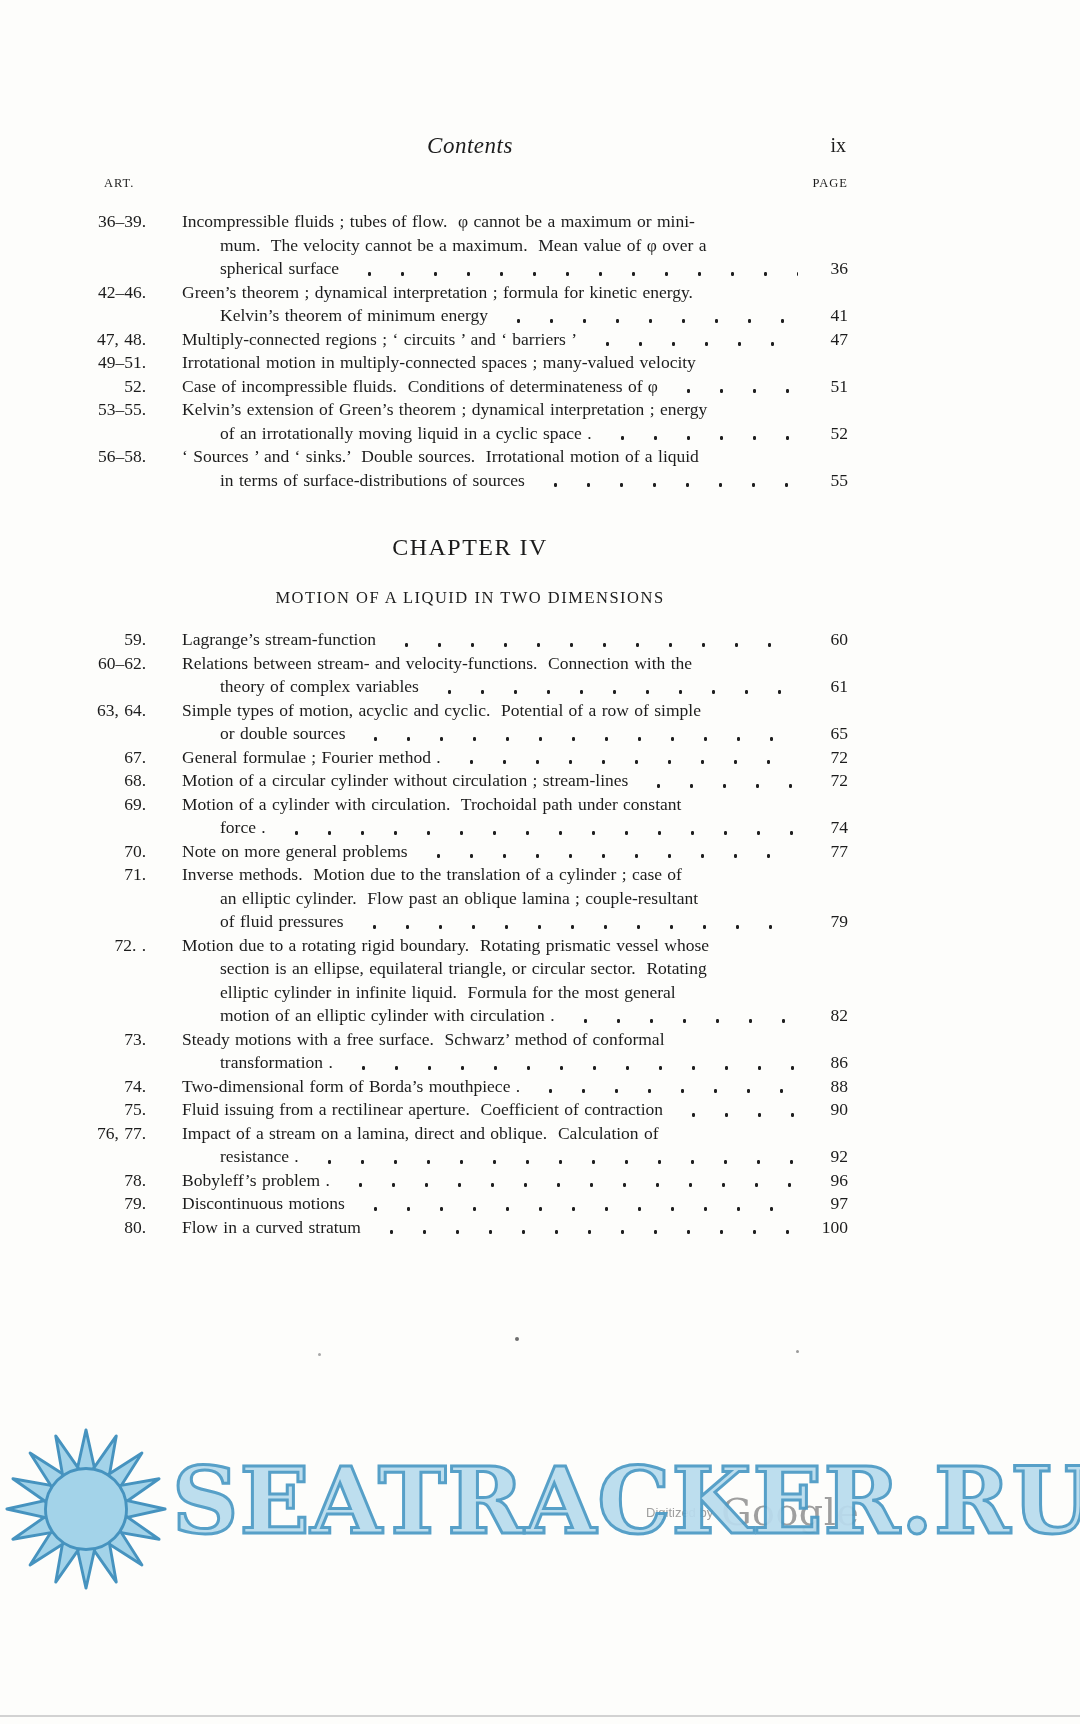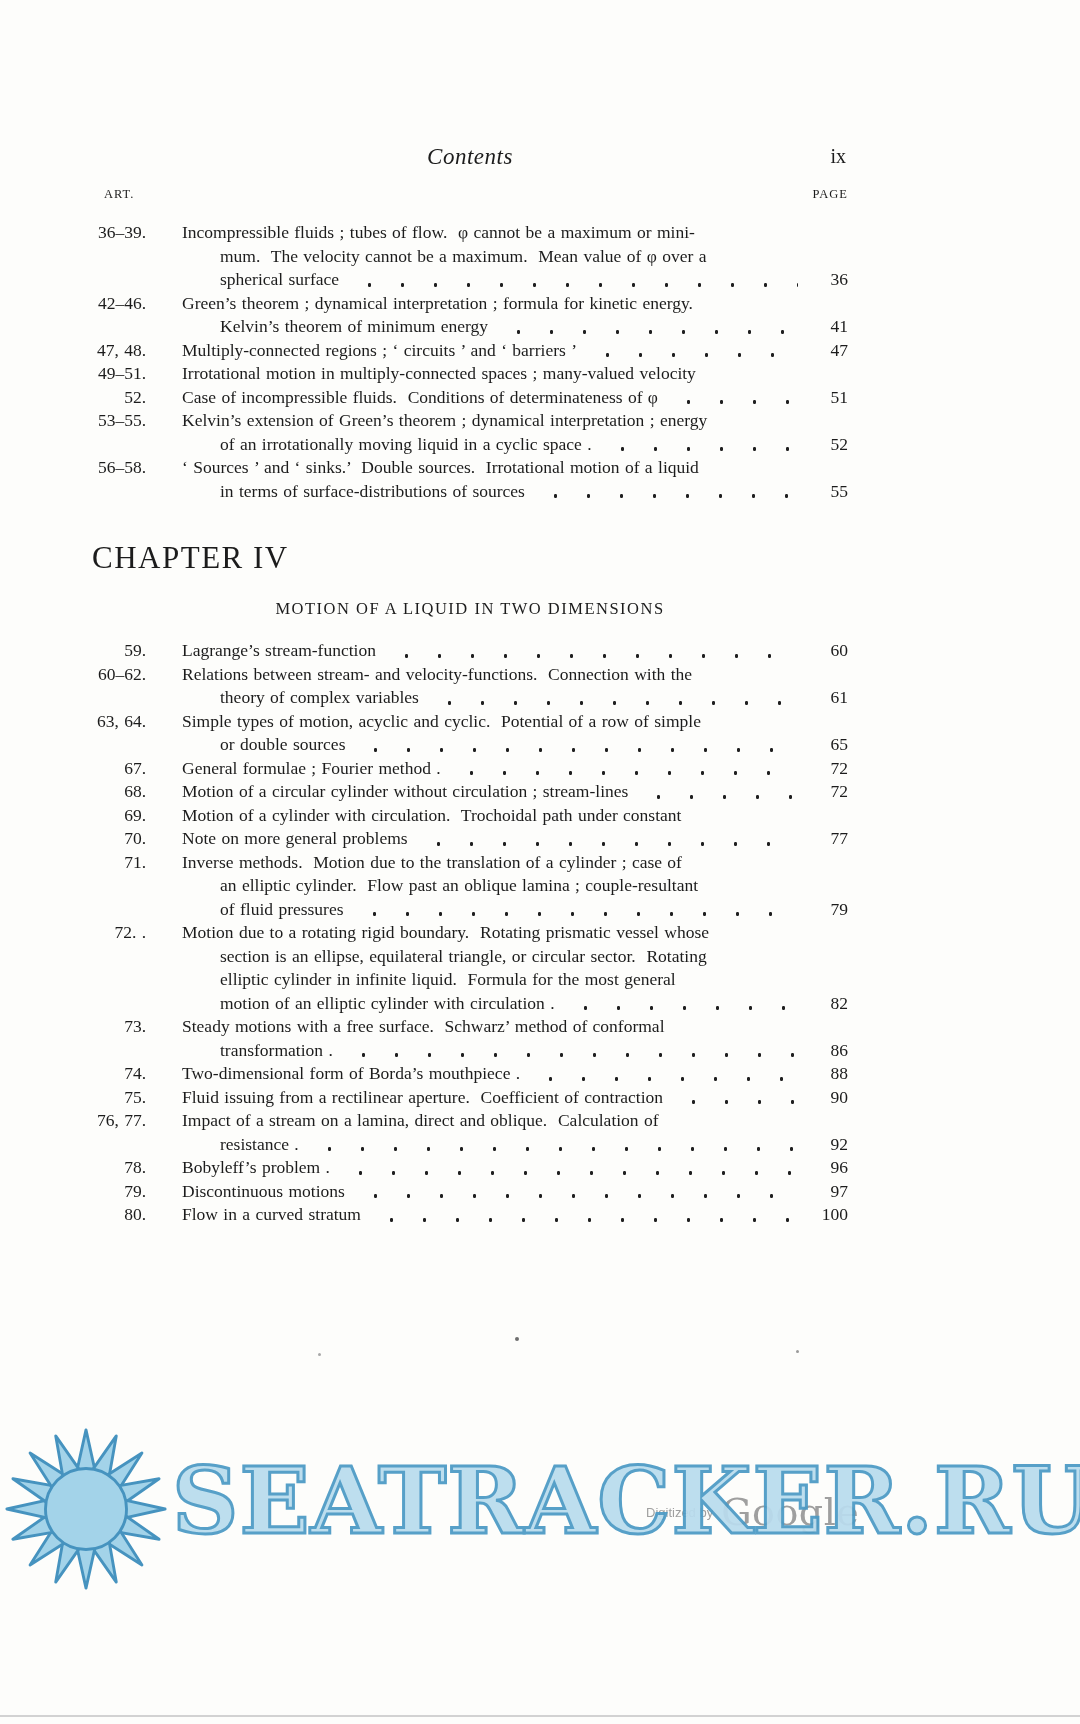--- a/index.html
+++ b/index.html
@@ -9,21 +9,21 @@
     height: 1724px;
     background: #fdfdfb;
     font-family: "Liberation Serif", "DejaVu Serif", serif;
     color: #1c1c1c;
     overflow: hidden;
   }
   .toc { position: absolute; left: 92px; top: 128px; width: 756px; }
 
   .toc-head { position: relative; }
   .running-title {
-    margin: 15px; font-size: 23px; font-weight: normal; font-style: italic;
+    margin: 4px; font-size: 23px; font-weight: normal; font-style: italic;
     text-align: center; line-height: 28px; letter-spacing: 0.5px;
   }
   .folio { position: absolute; right: 2px; top: 2px; font-size: 20px; }
 
   .col-heads {
     display: flex; justify-content: space-between;
     margin-top: 16px; font-size: 12.5px; letter-spacing: 1px; line-height: 14px;
   }
   .art-head { padding-left: 12px; }
 
@@ -39,22 +39,22 @@
   .dots {
     flex: 1; min-width: 14px; margin: 0 10px 0 8px;
     background-image: radial-gradient(circle, #202020 1.7px, transparent 2px);
     background-size: 33px 4px;
     background-repeat: repeat-x;
     background-position: 6px calc(100% - 5px);
   }
   .pg { flex: none; width: 40px; text-align: right; }
 
   .chapter {
-    margin: 40px 0 12px; font-size: 31px; font-weight: 400;
-    letter-spacing: 1.5px; text-align: left; line-height: 30px;
+    margin: 40px 0 12px; font-size: 24px; font-weight: 400;
+    letter-spacing: 1.5px; text-align: center; line-height: 30px;
   }
   .chapter-sub {
     margin: 26px 0 0; font-size: 16.5px; font-weight: 400;
     letter-spacing: 1.5px; text-align: center; line-height: 20px;
   }
 
   .speck { position: absolute; border-radius: 50%; }
   .speck-1 { left: 515px; top: 1337px; width: 4px; height: 4px; background: #6e6e6e; }
   .speck-2 { left: 318px; top: 1353px; width: 3px; height: 3px; background: #a8a8a8; }
   .speck-3 { left: 796px; top: 1350px; width: 3px; height: 3px; background: #9a9a9a; }
@@ -224,20 +224,25 @@
               <span class="t">Motion of a circular cylinder without circulation ; stream-lines</span>
               <span class="dots"></span>
               <span class="pg">72</span>
             </div>
           </div>
         </div>
         <div class="entry">
           <span class="art">69.</span>
           <div class="entry-body">
             <div class="line"><span class="t">Motion of a cylinder with circulation.  Trochoidal path under constant</span></div>
+            <div class="line cont last">
+              <span class="t">force .</span>
+              <span class="dots"></span>
+              <span class="pg">74</span>
+            </div>
           </div>
         </div>
         <div class="entry">
           <span class="art">70.</span>
           <div class="entry-body">
             <div class="line last">
               <span class="t">Note on more general problems</span>
               <span class="dots"></span>
               <span class="pg">77</span>
             </div>

